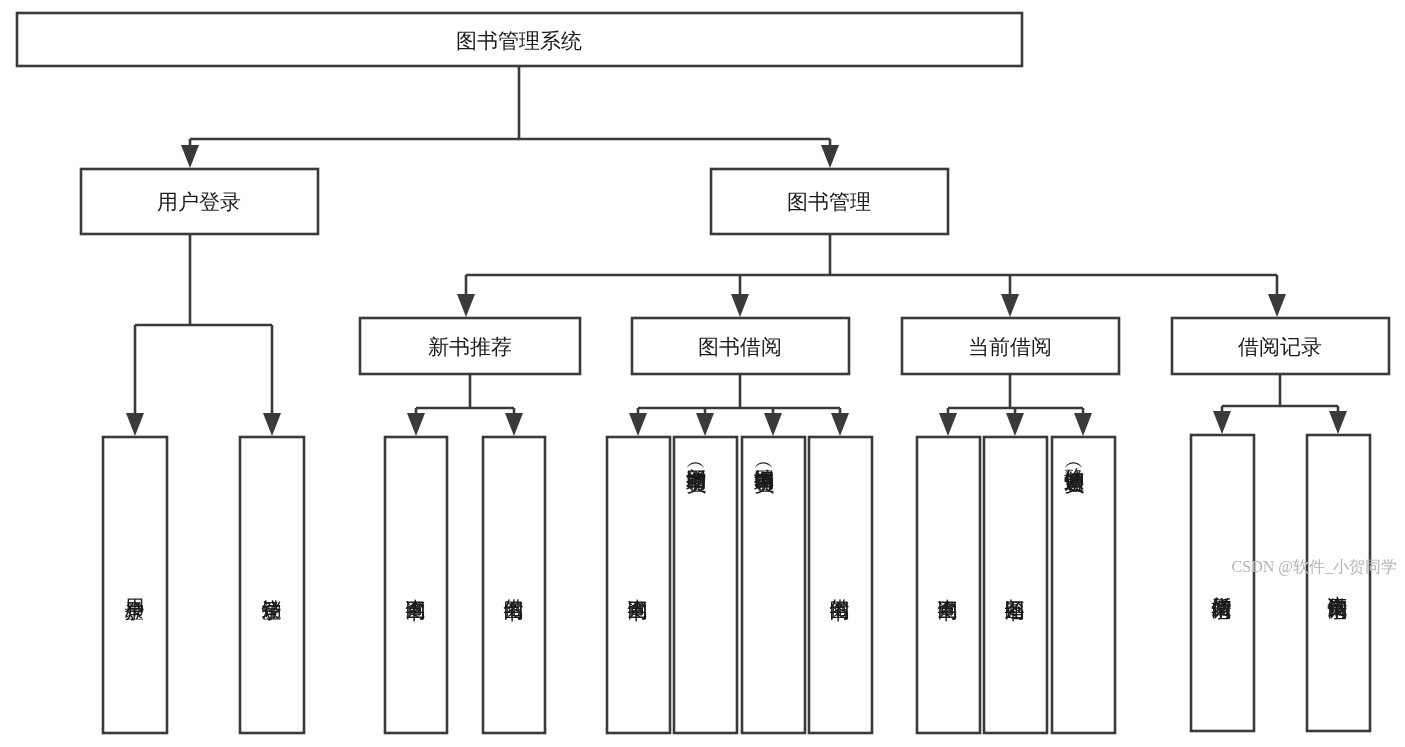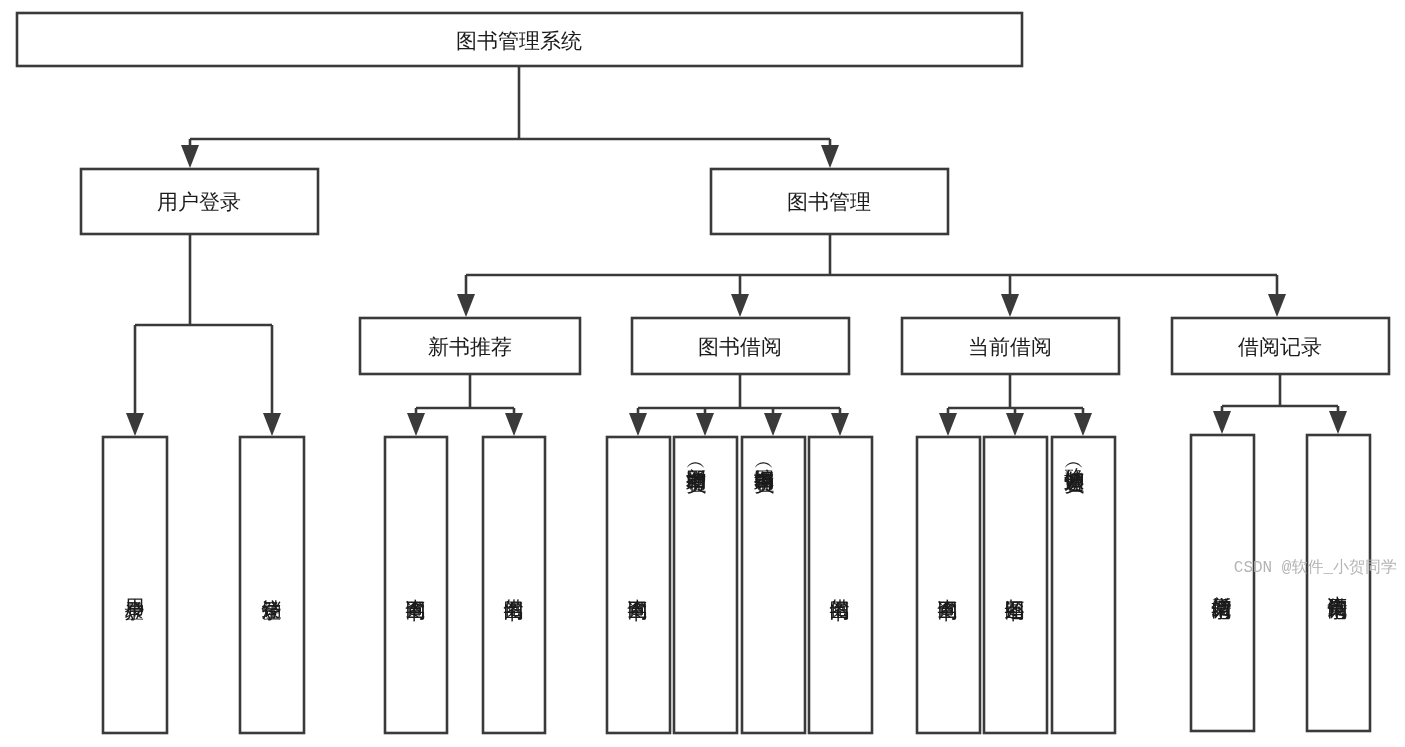--- a/index.html
+++ b/index.html
@@ -49,21 +49,21 @@
     dominant-baseline: central;
   }
   .node-label.vertical {
     font-size: 20px;
     letter-spacing: 1px;
   }
   .watermark {
     position: absolute;
     right: 8px;
     bottom: 4px;
-    font-family: Liberation Mono, monospace;
+    font-family: Liberation Serif, serif;
     font-size: 16px;
     color: #b4b4b4;
     white-space: nowrap;
     pointer-events: none;
   }
 </style>
 </head>
 <body>
 
 <div id="diagram-root">

